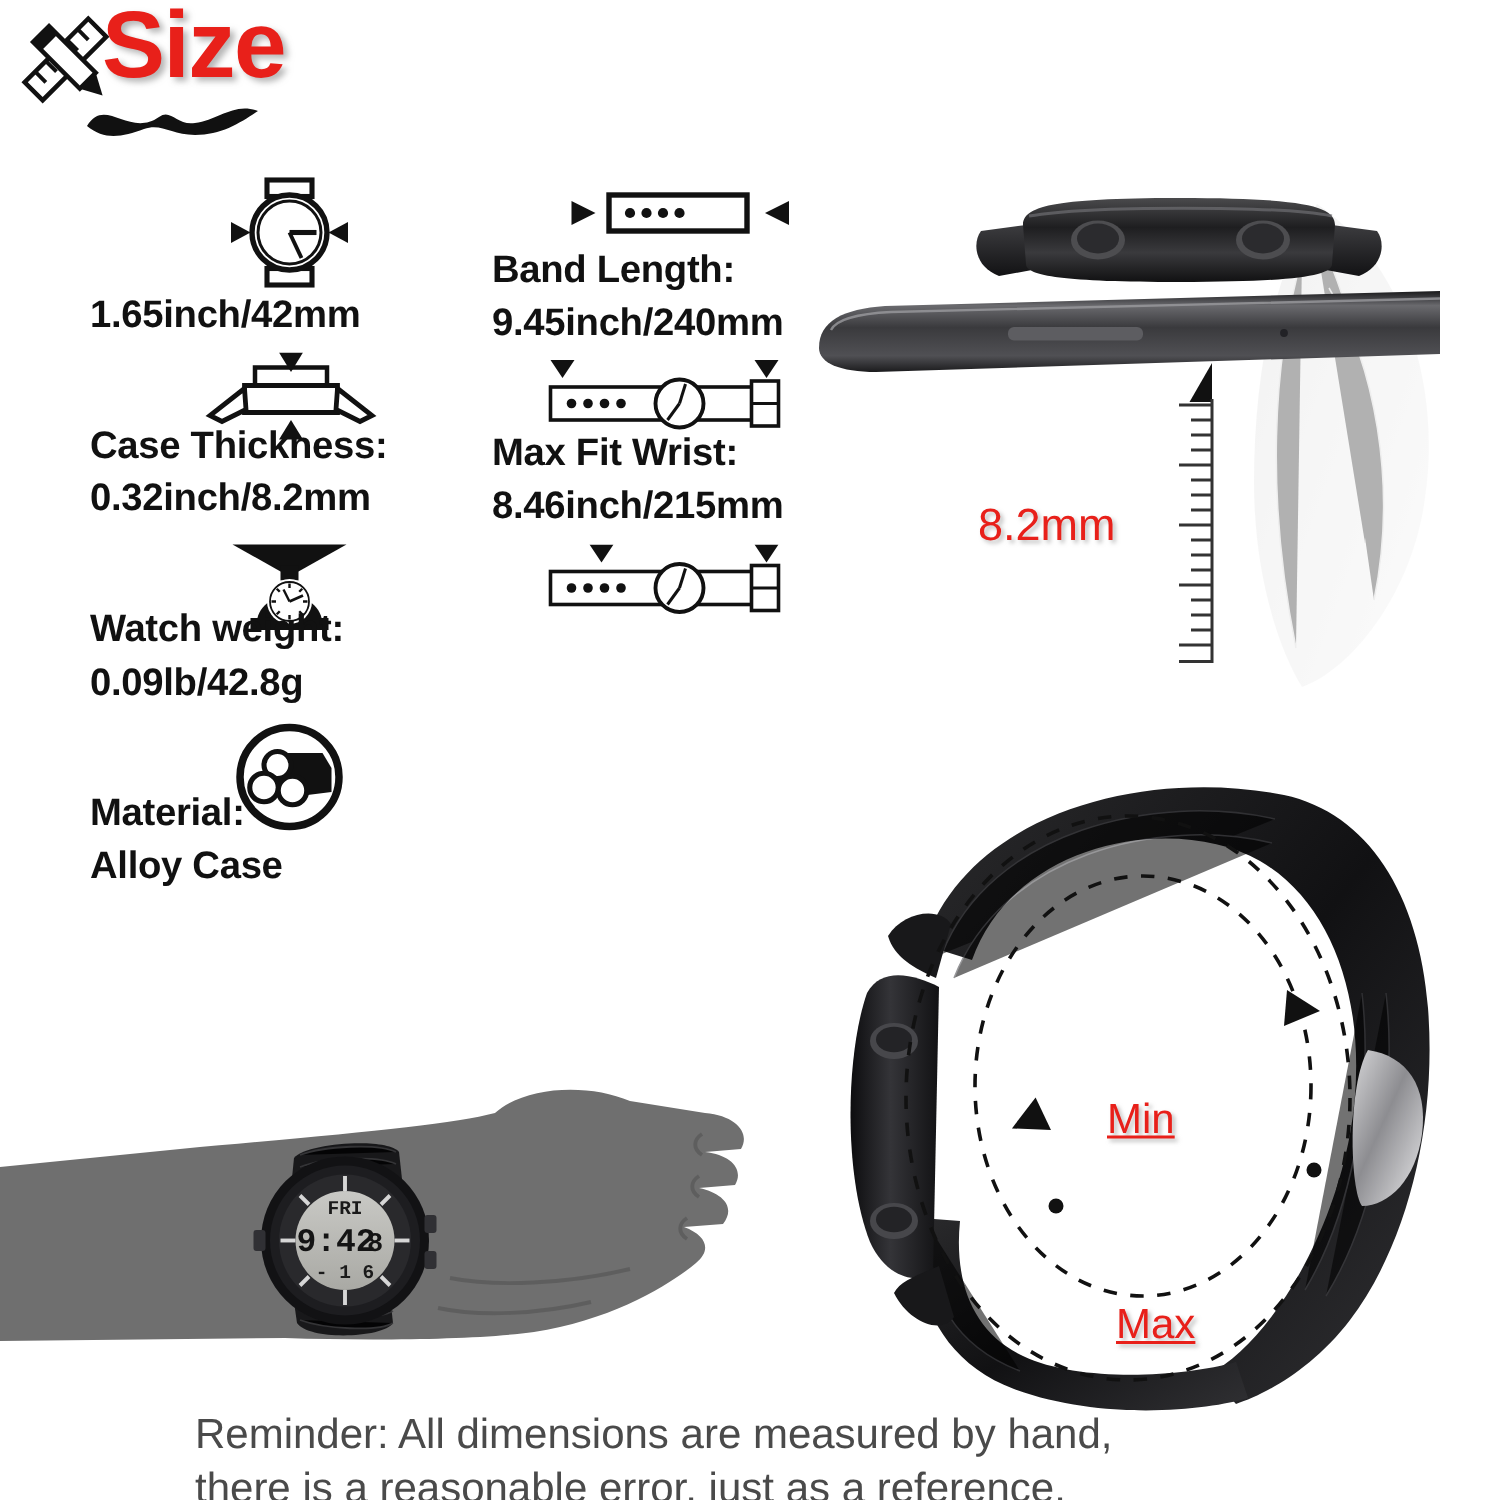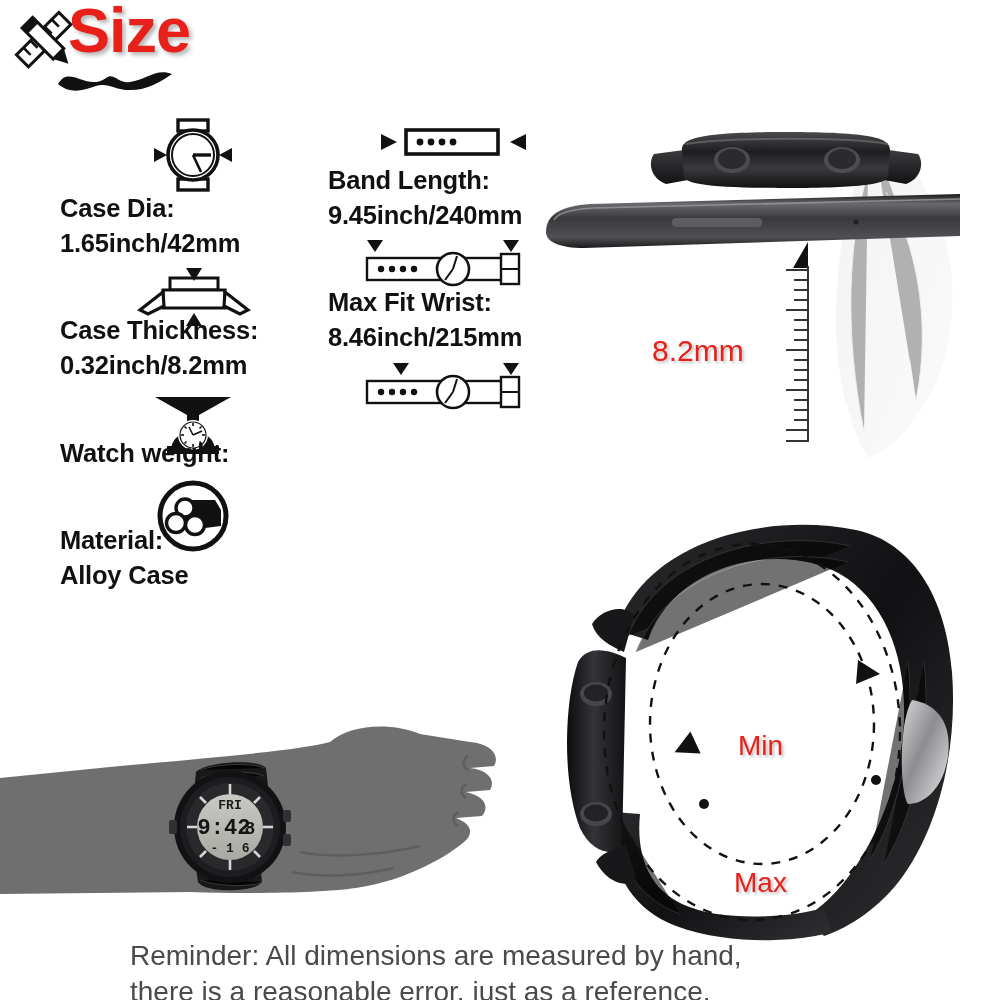--- a/index.html
+++ b/index.html
@@ -146,23 +146,24 @@
     top: 512px;
     width: 444px;
     height: 430px;
   }
   .fit-label {
     position: absolute;
     font-size: 28px;
     color: #e8201a;
     text-shadow: 2px 2px 3px rgba(130,130,130,.55);
     white-space: nowrap;
+    text-decoration: underline;
   }
   #fit-label-min { left: 182px; top: 218px; }
-  #fit-label-max { left: 178px; top: 355px; }
+  #fit-label-max { left: 188px; top: 355px; }
 
   
   #arm-illustration {
     position: absolute;
     left: 0px;
     top: 712px;
     width: 540px;
     height: 240px;
   }
 
@@ -219,21 +220,20 @@
         <rect x="44" y="2" width="30" height="11" fill="#fff" stroke="#111" stroke-width="3.4"></rect>
         <rect x="44" y="61" width="30" height="11" fill="#fff" stroke="#111" stroke-width="3.4"></rect>
         <circle cx="59" cy="37" r="25" fill="#fff" stroke="#111" stroke-width="3.6"></circle>
         <circle cx="59" cy="37" r="21" fill="none" stroke="#111" stroke-width="2"></circle>
         <line x1="59" y1="37" x2="77" y2="37" stroke="#111" stroke-width="3.4"></line>
         <line x1="59" y1="37" x2="67" y2="54" stroke="#111" stroke-width="2.6"></line>
         <polygon points="20,30 33,37 20,44" fill="#111"></polygon>
         <polygon points="98,30 85,37 98,44" fill="#111"></polygon>
       </svg>
     </span>
-    <div class="spec-label">Case Dia:</div>
     <div class="spec-value">1.65inch/42mm</div>
   </div>
 
   <div class="spec-item">
     <span class="spec-icon-wrap narrow">
       <svg width="150" height="66" viewBox="0 0 150 66">
         <polygon points="52,10 100,10 100,22 52,22" fill="#fff" stroke="#111" stroke-width="3"></polygon>
         <polygon points="45,22 107,22 107,40 45,40" fill="#fff" stroke="#111" stroke-width="3.2"></polygon>
         <path d="M45 24 L22 42 L30 46 L46 38 Z" fill="#fff" stroke="#111" stroke-width="3.2"></path>
         <path d="M107 24 L130 42 L122 46 L106 38 Z" fill="#fff" stroke="#111" stroke-width="3.2"></path>
@@ -262,20 +262,21 @@
           <line x1="60" y1="56" x2="60" y2="53"></line>
           <line x1="48" y1="44" x2="51" y2="44"></line>
           <line x1="68.5" y1="35.5" x2="66.5" y2="37.5"></line>
           <line x1="68.5" y1="52.5" x2="66.5" y2="50.5"></line>
           <line x1="51.5" y1="52.5" x2="53.5" y2="50.5"></line>
           <line x1="51.5" y1="35.5" x2="53.5" y2="37.5"></line>
         </g>
       </svg>
     </span>
     <div class="spec-label">Watch weight:</div>
+    <div class="spec-value">0.09lb/42.8g</div>
   </div>
 
   <div class="spec-item">
     <span class="spec-icon-wrap narrow">
       <svg width="100" height="76" viewBox="0 0 100 76">
         <circle cx="50" cy="38" r="33" fill="#fff" stroke="#111" stroke-width="5"></circle>
         <path d="M40 22 L72 22 L78 32 L78 48 L46 52 L40 42 Z" fill="#111"></path>
         <ellipse cx="42" cy="30" rx="9" ry="9" fill="#fff" stroke="#111" stroke-width="3.4"></ellipse>
         <ellipse cx="33" cy="45" rx="9.5" ry="9.5" fill="#fff" stroke="#111" stroke-width="3.4"></ellipse>
         <ellipse cx="52" cy="47" rx="9.5" ry="9.5" fill="#fff" stroke="#111" stroke-width="3.4"></ellipse>

